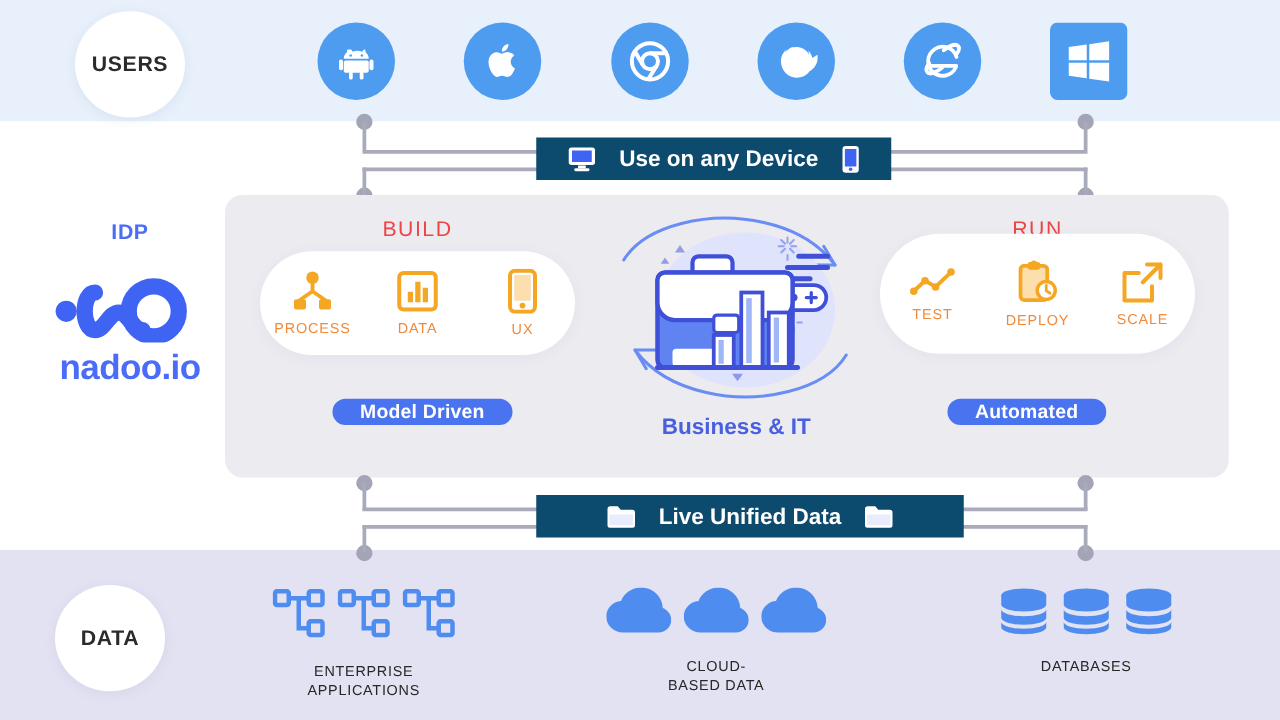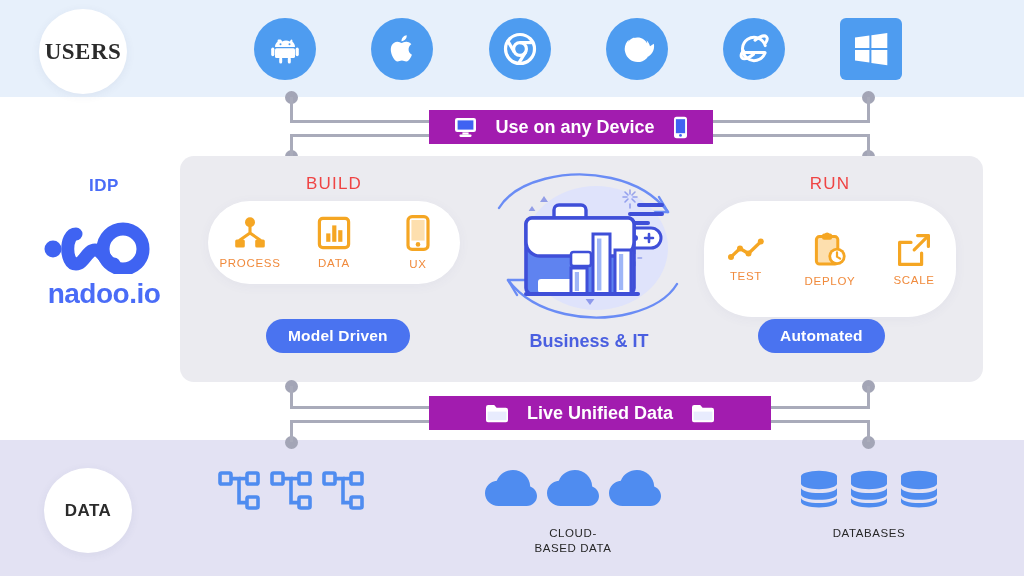--- a/index.html
+++ b/index.html
@@ -23,21 +23,21 @@
 
   
   .pill-circle {
     position: absolute;
     background: #ffffff;
     border-radius: 50%;
     display: flex; align-items: center; justify-content: center;
     font-weight: bold; letter-spacing: .5px; color: #2b2b2b;
     box-shadow: 0 2px 10px rgba(60,70,120,.07);
   }
-  #users-pill { left: 39px; top: 9px; width: 88px; height: 85px; font-size: 23px; font-family: Liberation Serif, serif; }
+  #users-pill { left: 60px; top: 9px; width: 88px; height: 85px; font-size: 17px; }
   #data-pill  { left: 44px; top: 468px; width: 88px; height: 85px; font-size: 17px; }
 
   
   .osicon {
     position: absolute; top: 18px; width: 62px; height: 62px;
     border-radius: 50%;
     display: flex; align-items: center; justify-content: center;
   }
   .osicon.blue { background: #4e9cf0; }
   .osicon.plain { background: transparent; }
@@ -61,28 +61,28 @@
   }
   #build-title { left: 286px; top: 174px; width: 96px; text-align: center; }
   #run-title   { left: 782px; top: 174px; width: 96px; text-align: center; }
 
   .white-capsule {
     position: absolute; background: #ffffff; border-radius: 48px;
     display: flex; align-items: center; justify-content: space-around;
     box-shadow: 0 2px 12px rgba(70,80,130,.05);
   }
   #build-capsule { left: 208px; top: 201px; width: 252px; height: 83px; }
-  #run-capsule   { left: 704px; top: 201px; width: 252px; height: 116px; }
+  #run-capsule   { left: 704px; top: 187px; width: 252px; height: 96px; }
 
   .cap-item { display: flex; flex-direction: column; align-items: center; gap: 7px; width: 76px; }
   .cap-item .cap-label { font-size: 11.5px; color: #f08a3c; letter-spacing: .7px; font-weight: normal; }
   .cap-item svg { display:block; }
 
   .tag-btn {
-    position: absolute; height: 34px; border-radius: 17px;
+    position: absolute; height: 21px; border-radius: 17px;
     background: #4a73f0; color: #ffffff;
     display: flex; align-items: center; justify-content: center;
     font-size: 15.5px; font-weight: bold; letter-spacing: .2px;
     padding: 4px 22px;
   }
   #model-driven { left: 266px; top: 319px; }
   #automated    { left: 758px; top: 319px; }
 
   
   #center-art { position: absolute; left: 478px; top: 172px; width: 222px; height: 150px; }
@@ -93,21 +93,21 @@
 
   
   .wire { position: absolute; background: #a9abba; }
   .wdot {
     position: absolute; width: 13px; height: 13px; border-radius: 50%;
     background: #a3a5b6;
   }
 
   
   .blue-bar {
-    position: absolute; background: #a21caf; height: 34px;
+    position: absolute; background: #0c4a6e; height: 34px;
     display: flex; align-items: center; justify-content: center; gap: 18px;
     color: #ffffff; font-size: 18px; font-weight: bold; padding: 0 18px;
   }
   #device-bar { left: 429px; top: 110px; width: 284px; }
   #data-bar   { left: 429px; top: 396px; width: 342px; }
   .blue-bar svg { display:block; }
 
   
   .src-group { position: absolute; text-align: center; }
   .src-icons { display: flex; align-items: flex-end; justify-content: center; gap: 10px; }
@@ -440,20 +440,24 @@
           <g fill="none" stroke="#4f8cf0" stroke-width="3.6">
             <rect x="2" y="3" width="11" height="11" rx="1.6"></rect>
             <rect x="29" y="3" width="11" height="11" rx="1.6"></rect>
             <rect x="29" y="27" width="11" height="11" rx="1.6"></rect>
             <path d="M13 8.6 H21 V32.6 H29"></path>
             <path d="M21 8.6 H29"></path>
           </g>
         </svg>
       </span>
     </div>
+    <div class="src-label">
+      <div>ENTERPRISE</div>
+      <div>APPLICATIONS</div>
+    </div>
   </div>
 
   <div class="src-group" id="src-cloud">
     <div class="src-icons">
       <span>
         <svg width="52" height="38" viewBox="0 0 52 38" aria-hidden="true">
           <path d="M13.5 36C6 36 0 30.2 0 23.2 0 16.6 5.2 11.2 11.8 10.7 14.3 4.4 20.6 0 27.9 0c9.4 0 17 7.3 17.3 16.4 4 1.5 6.8 5.2 6.8 9.6 0 5.5-4.6 10-10.3 10z" fill="#4f8cf0"></path>
         </svg>
       </span>
       <span>

